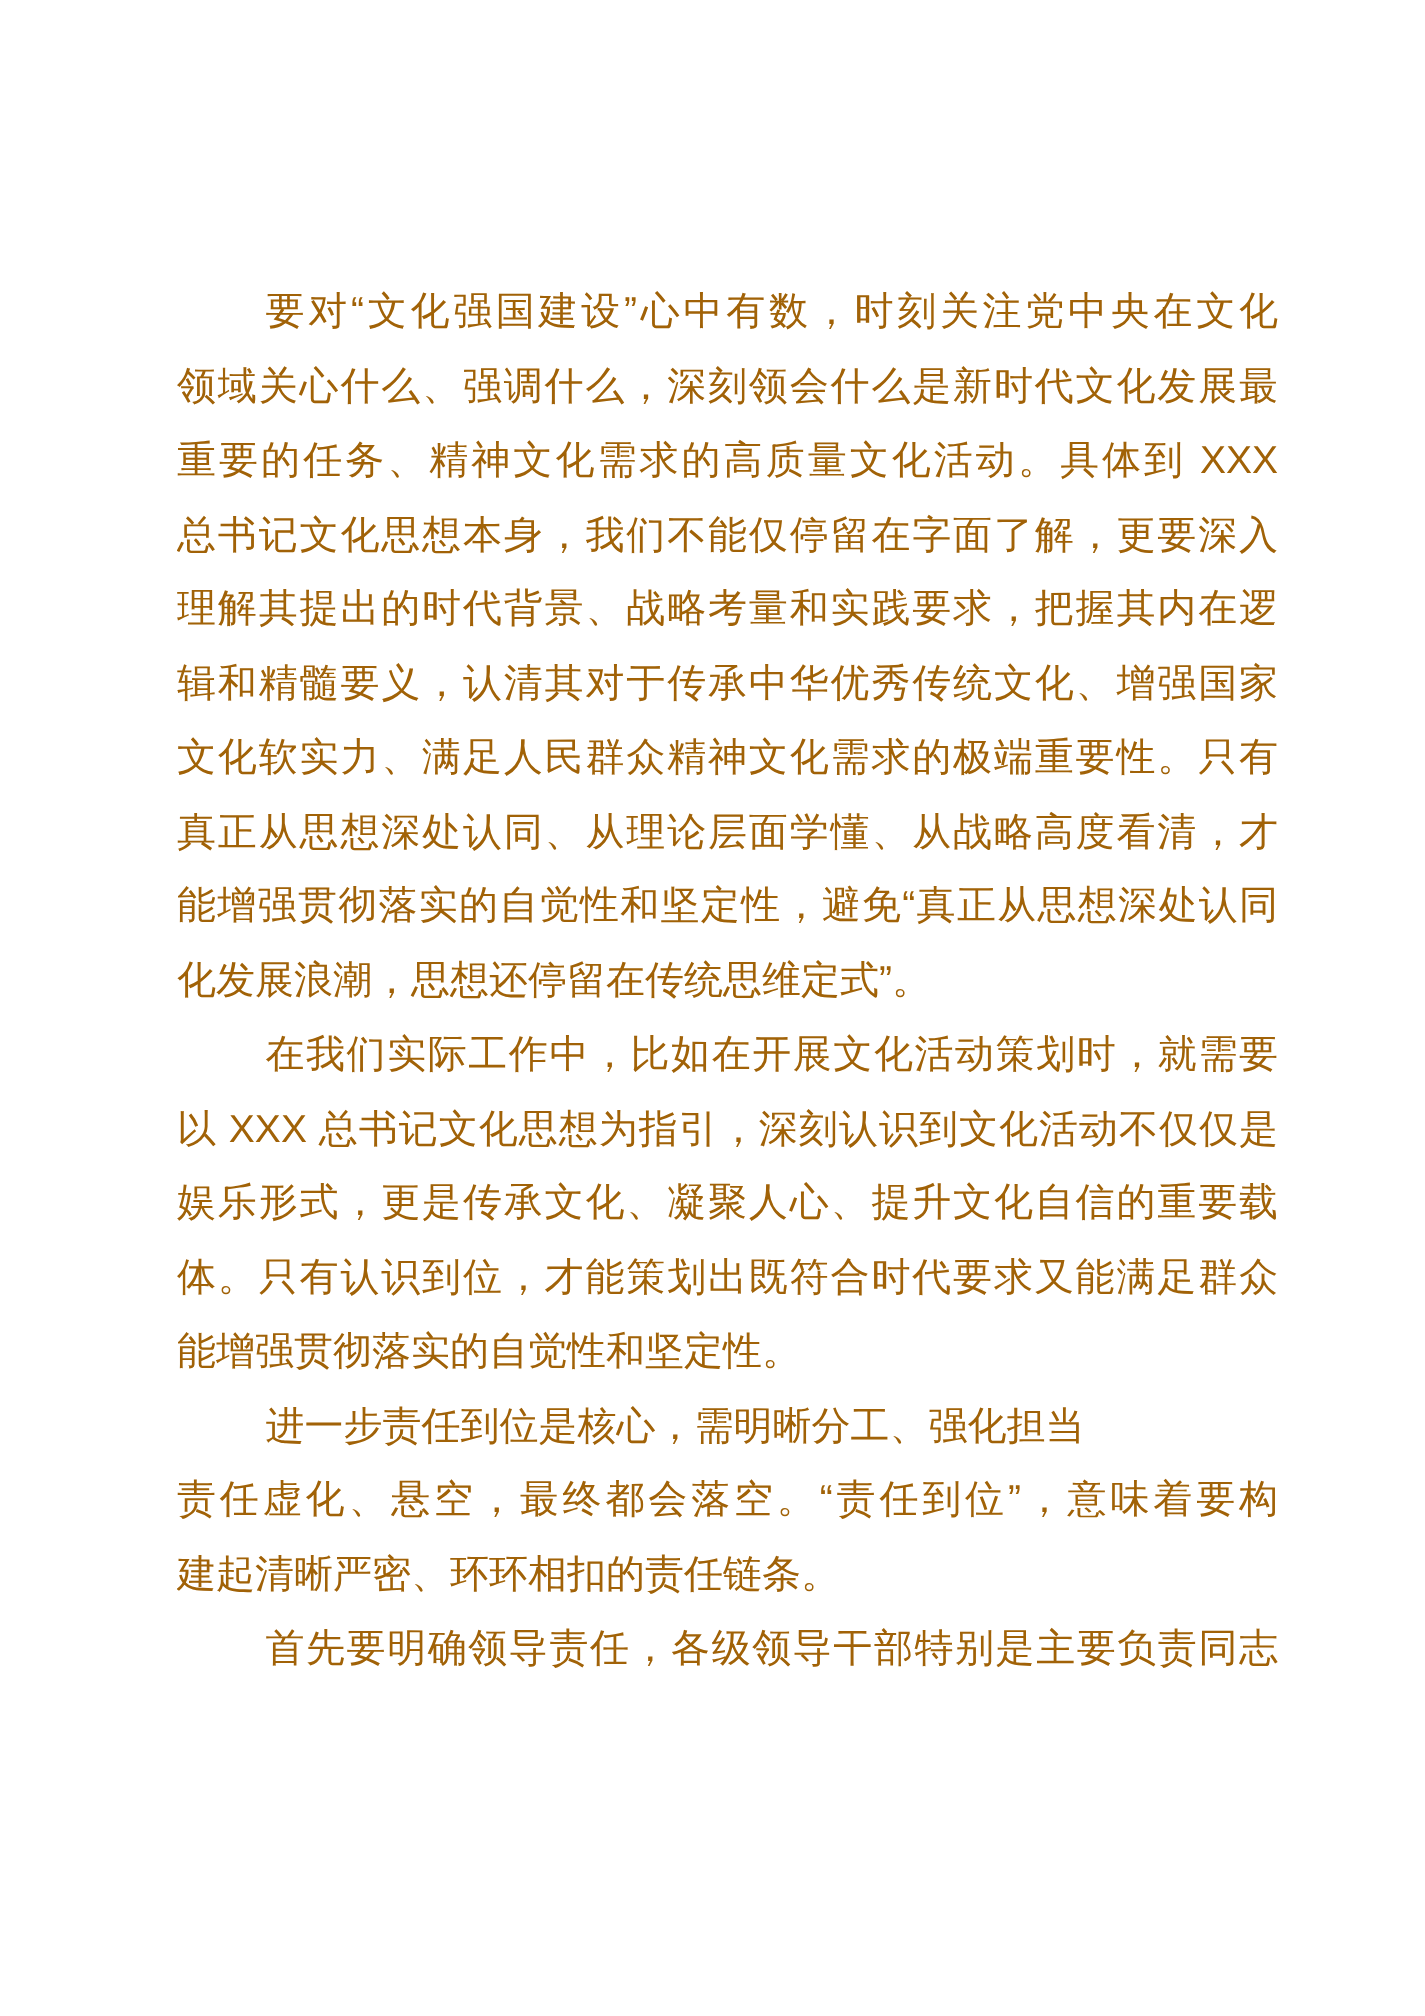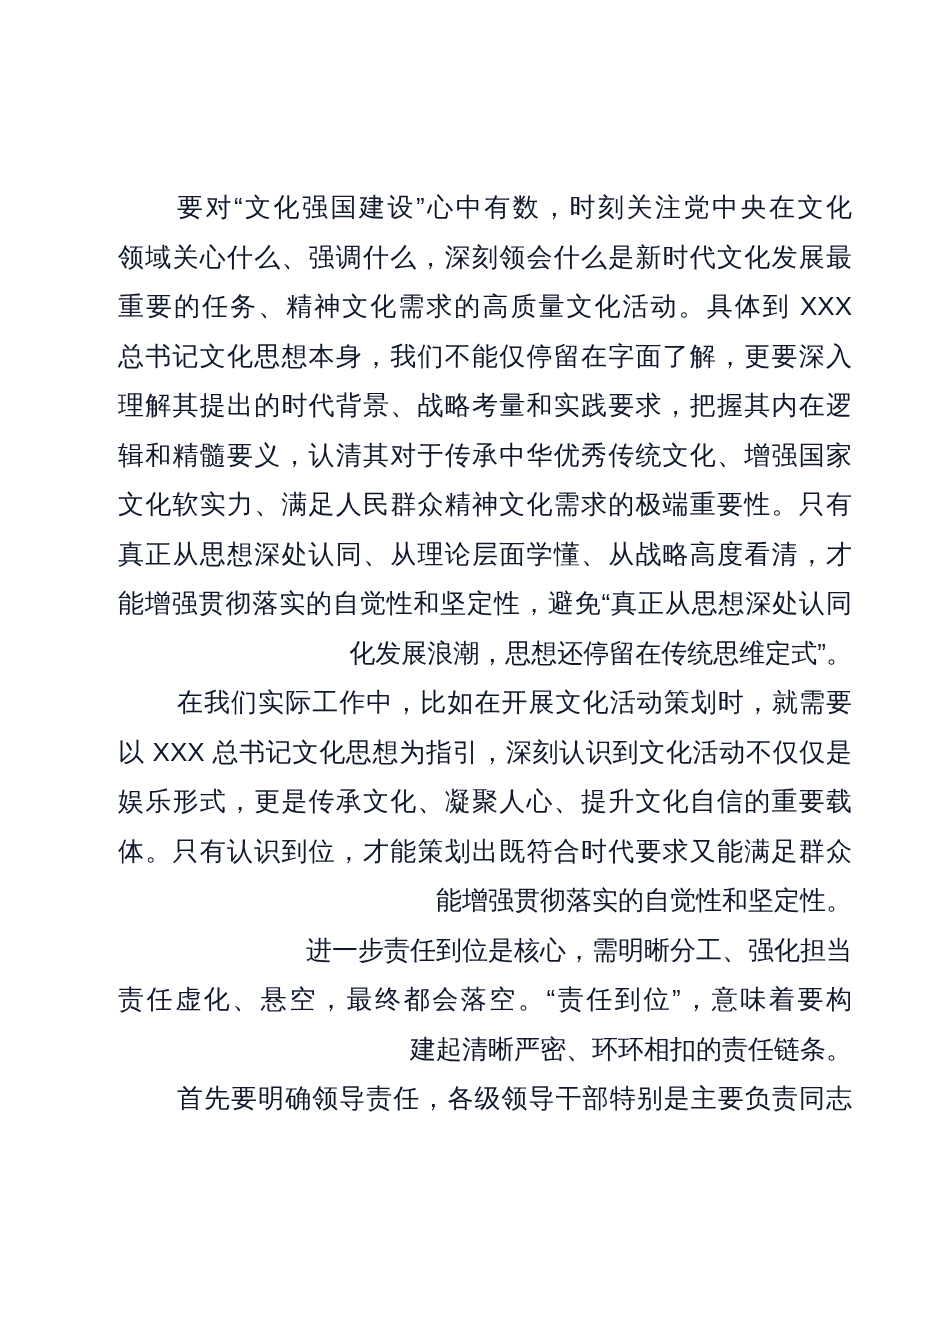--- a/index.html
+++ b/index.html
@@ -22,35 +22,35 @@
     font-family: "Liberation Sans", sans-serif;
     font-size: 26px;
     line-height: 49.5px;
     color: #000000;
     font-weight: 400;
   }
   .paragraph { margin: 0; padding: 0; }
   .line {
     height: 49.5px;
     overflow: hidden;
-    text-align: right;
+    text-align: left;
   }
   .line.fill {
     text-align: justify;
     text-align-last: justify;
   }
   .line.indent {
     text-indent: 59px;
   }
 </style>
 </head>
 <body>
 
 <div class="page" style="background: rgb(255, 255, 255);">
-  <div class="doc-body" style="color: #0f172a;">
+  <div class="doc-body" style="color: #a16207;">
       <div class="paragraph">
         <div class="line indent fill">要对“文化强国建设”心中有数，时刻关注党中央在文化</div>
         <div class="line fill">领域关心什么、强调什么，深刻领会什么是新时代文化发展最</div>
         <div class="line fill">重要的任务、精神文化需求的高质量文化活动。具体到 XXX</div>
         <div class="line fill">总书记文化思想本身，我们不能仅停留在字面了解，更要深入</div>
         <div class="line fill">理解其提出的时代背景、战略考量和实践要求，把握其内在逻</div>
         <div class="line fill">辑和精髓要义，认清其对于传承中华优秀传统文化、增强国家</div>
         <div class="line fill">文化软实力、满足人民群众精神文化需求的极端重要性。只有</div>
         <div class="line fill">真正从思想深处认同、从理论层面学懂、从战略高度看清，才</div>
         <div class="line fill">能增强贯彻落实的自觉性和坚定性，避免“真正从思想深处认同</div>

